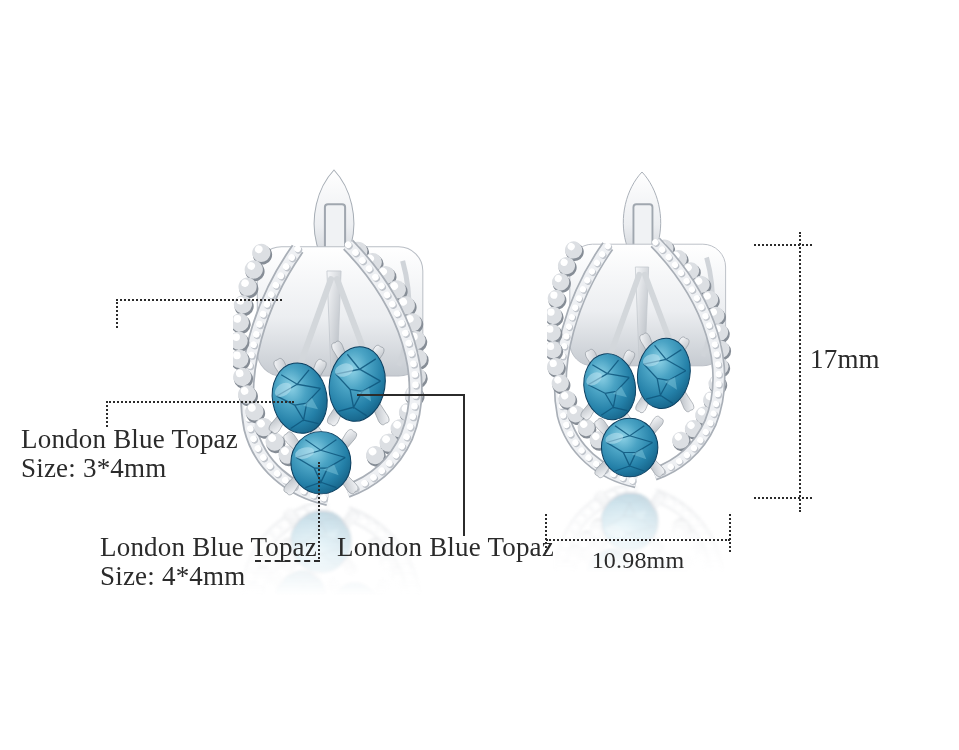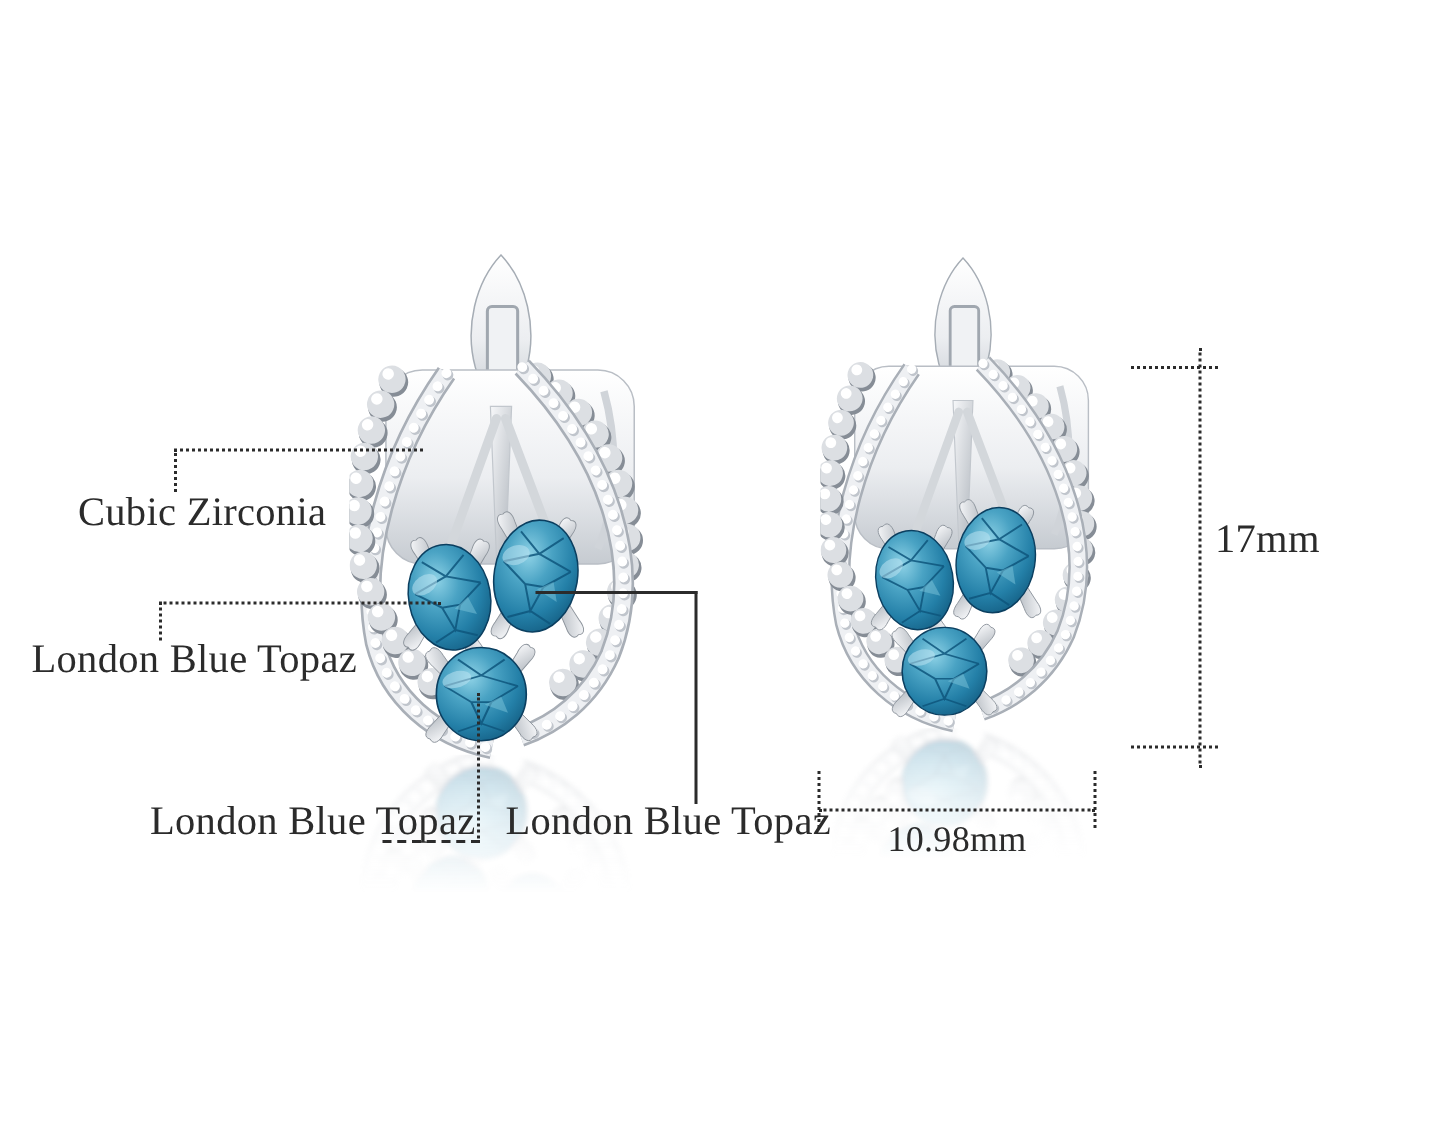--- a/index.html
+++ b/index.html
@@ -129,32 +129,33 @@
 
   <svg class="earring" viewBox="0 0 200 424" style="left:547px;top:170px;width:190px;height:403px">
     <g mask="url(#reflMask)" opacity="0.4">
       <use href="#earringBody" transform="translate(0,662) scale(1,-1)" filter="url(#blur2)"></use>
     </g>
     <use href="#earringBody"></use>
   </svg>
 
   <div class="ln h" style="left:116px;top:299px;width:166px"></div>
   <div class="ln v" style="left:116px;top:299px;height:29px"></div>
-  <div class="lbl" style="left:52px;top:327px">Cubic Zirconia</div>
 
   <div class="ln h" style="left:106px;top:401px;width:188px"></div>
   <div class="ln v" style="left:106px;top:401px;height:26px"></div>
   <div class="lbl" style="left:21px;top:425px">
     <div>London Blue Topaz</div>
+    <div>Size: 3*4mm</div>
   </div>
 
   <div class="ln v" style="left:318px;top:462px;height:100px"></div>
   <div class="ln hd" style="left:255px;top:560px;width:65px"></div>
   <div class="lbl" style="left:100px;top:533px">
     <div>London Blue Topaz</div>
+    <div>Size: 4*4mm</div>
   </div>
 
   <div class="ln hs" style="left:357px;top:394px;width:108px"></div>
   <div class="ln vs" style="left:463px;top:394px;height:142px"></div>
   <div class="lbl" style="left:337px;top:533px">
     <div>London Blue Topaz</div>
   </div>
 
   <div class="ln v" style="left:799px;top:232px;height:280px"></div>
   <div class="ln h" style="left:754px;top:244px;width:58px"></div>

